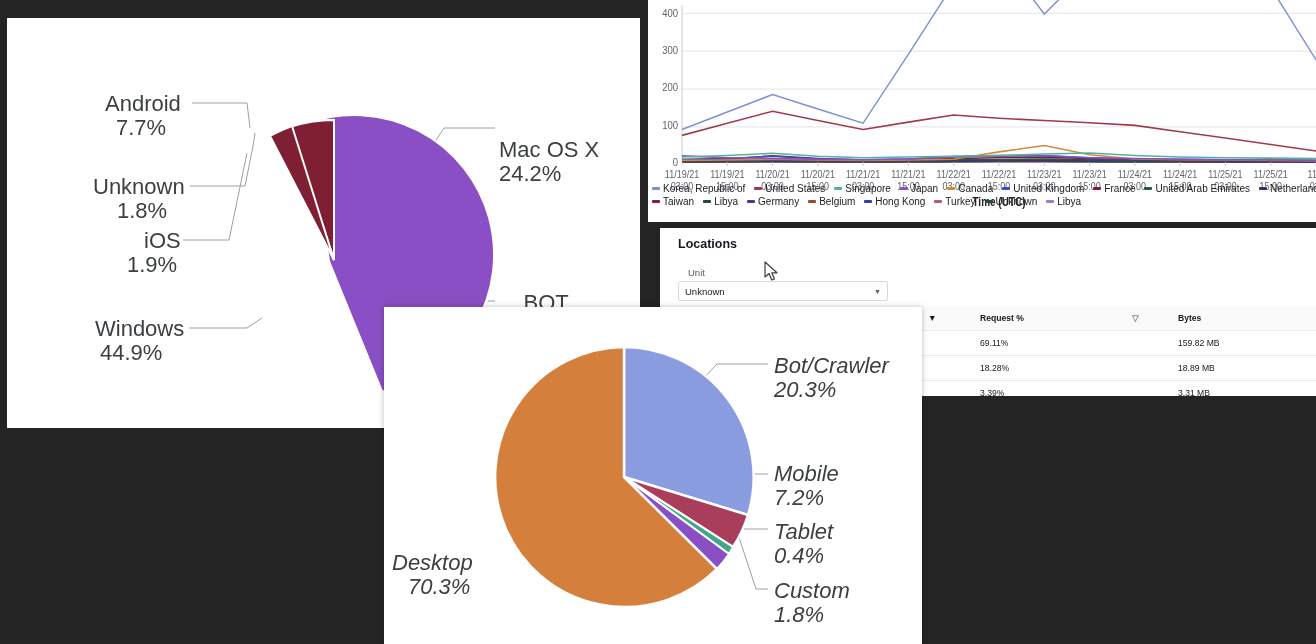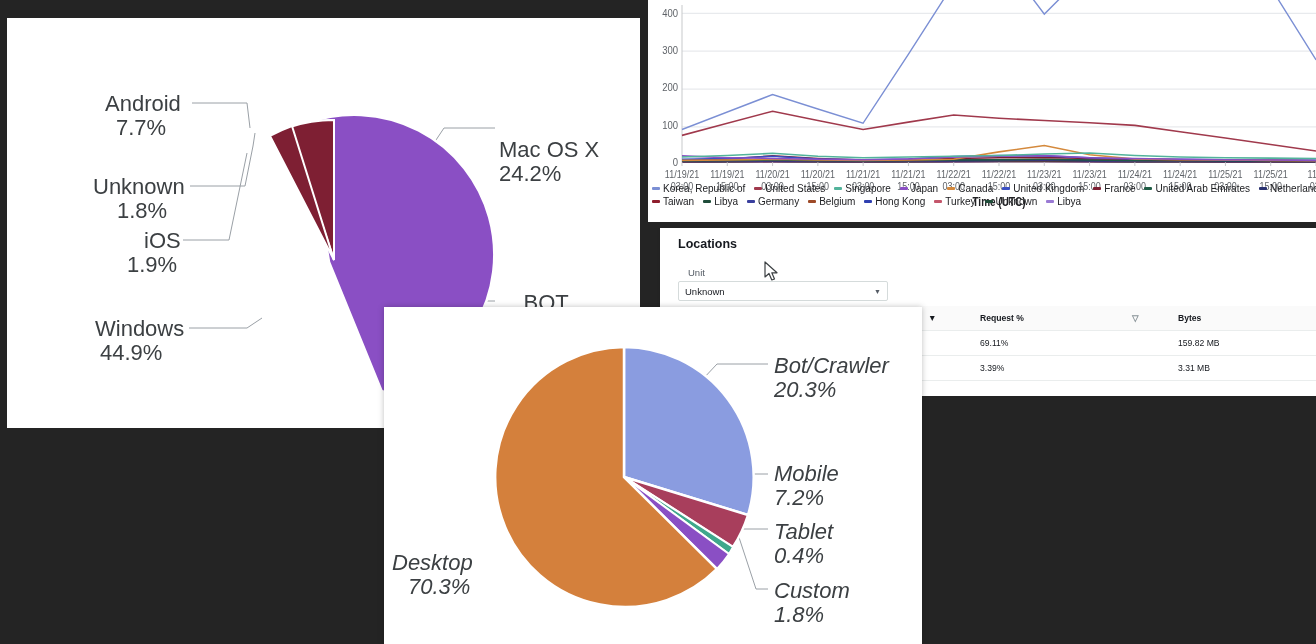--- a/index.html
+++ b/index.html
@@ -314,20 +314,26 @@
           <th>Bytes</th>
         </tr>
       </thead>
       <tbody id="table-body">
           <tr>
             <td class="col-sort"></td>
             <td>69.11%</td>
             <td class="col-sort2"></td>
             <td>159.82 MB</td>
           </tr>
+          <tr>
+            <td class="col-sort"></td>
+            <td>18.28%</td>
+            <td class="col-sort2"></td>
+            <td>18.89 MB</td>
+          </tr>
           <tr class="row-fade">
             <td class="col-sort"></td>
             <td>3.39%</td>
             <td class="col-sort2"></td>
             <td>3.31 MB</td>
           </tr>
         </tbody>
     </table>
   </div>
 

